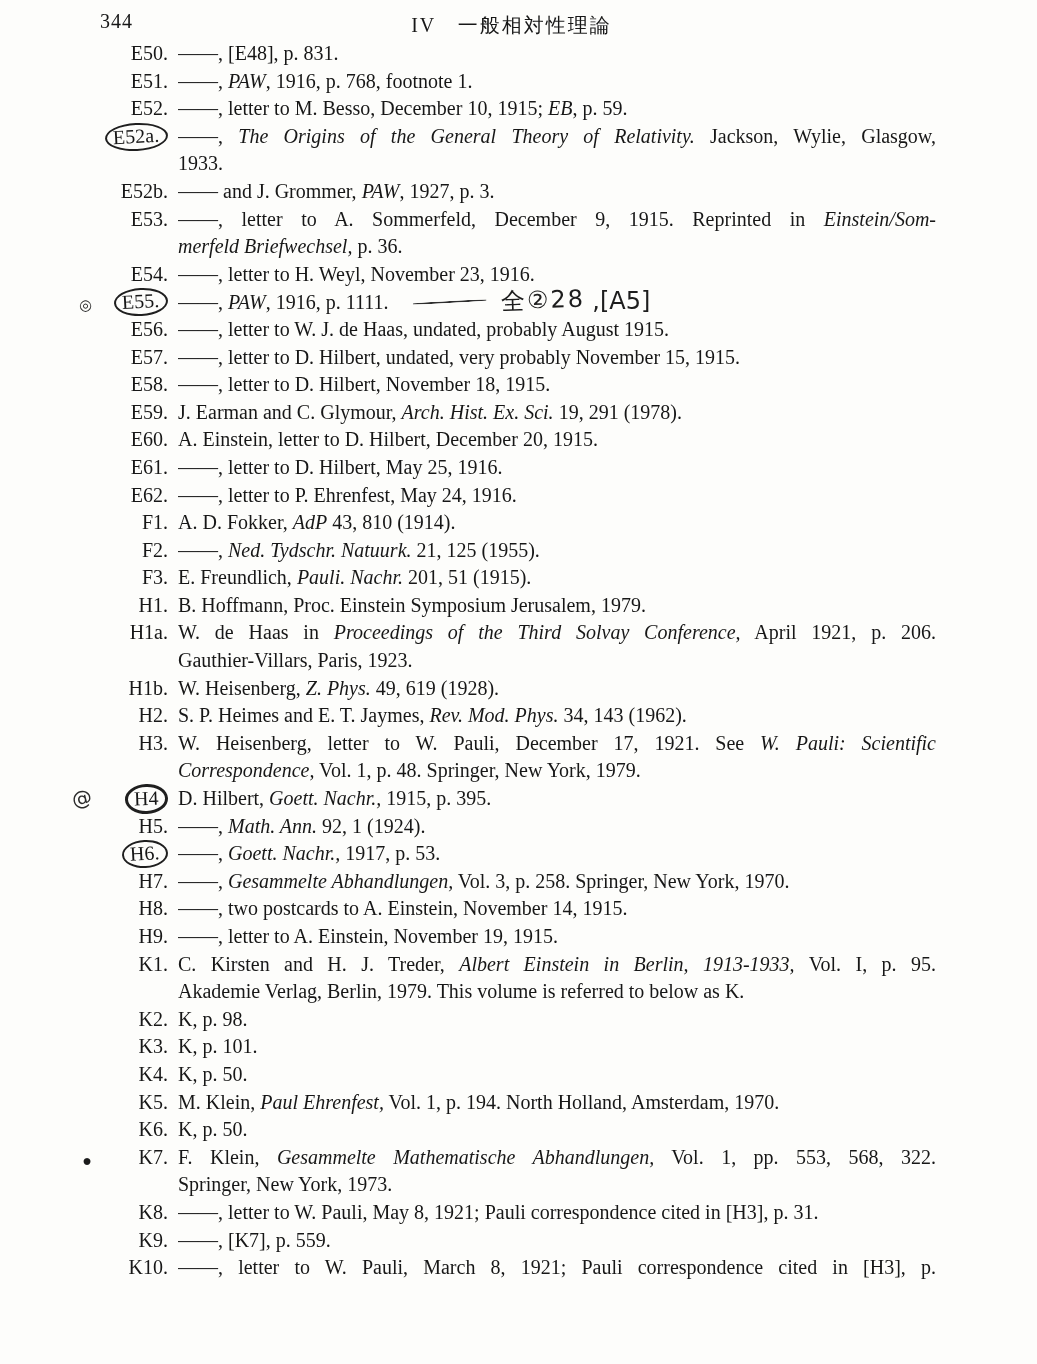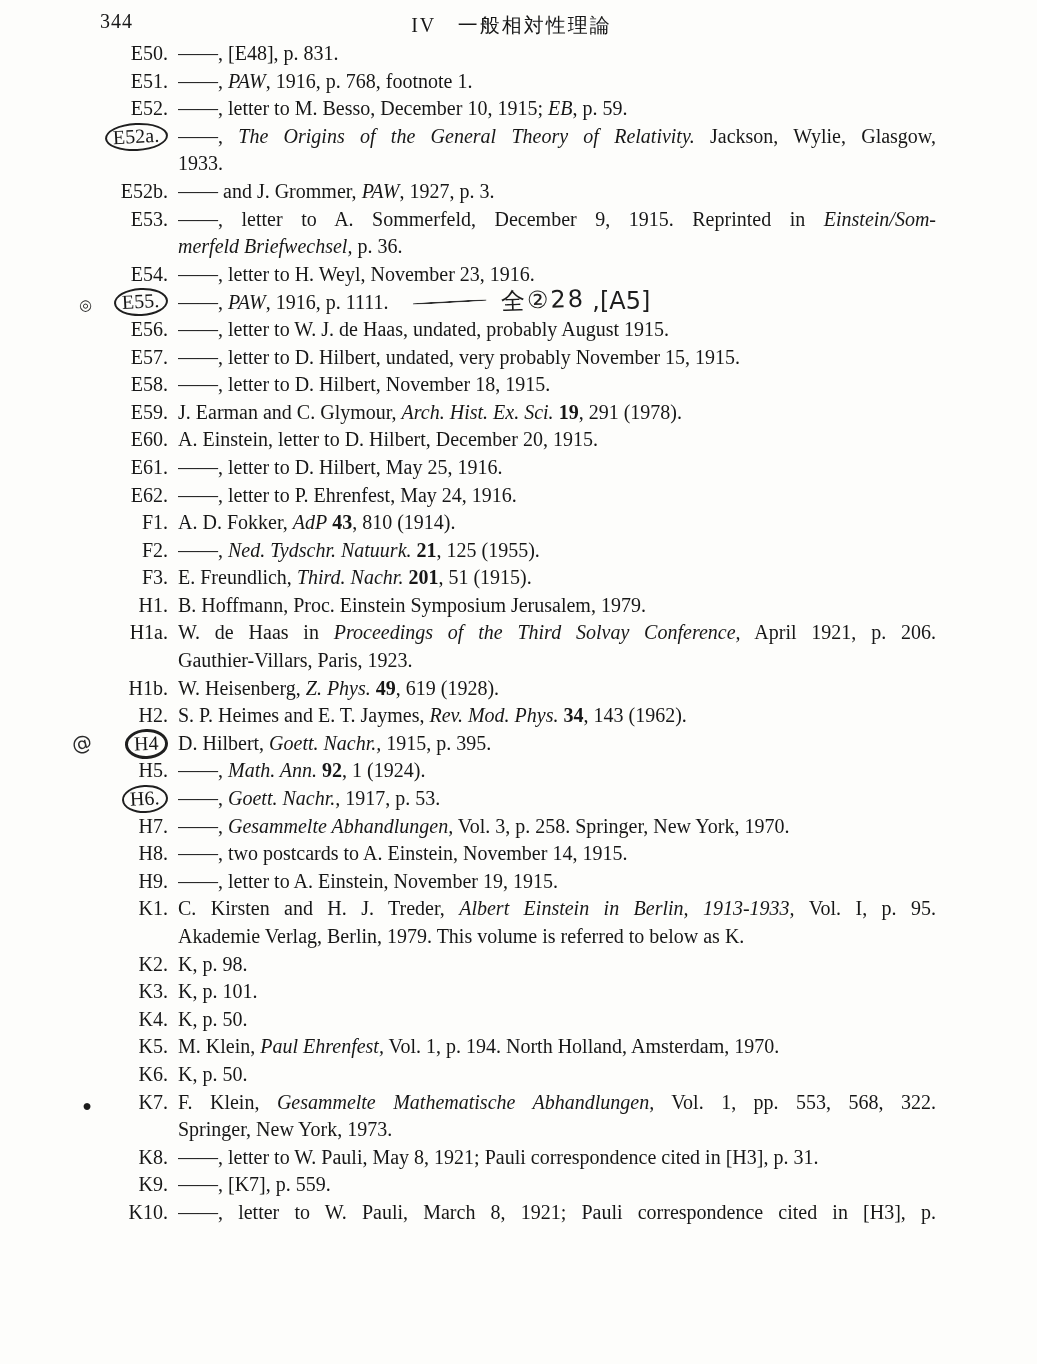--- a/index.html
+++ b/index.html
@@ -13,21 +13,21 @@
     background:#fdfdfb;color:#171717;overflow:hidden;
   }
   .hdr-num{position:absolute;left:100px;top:10px;font-size:20px;letter-spacing:1px;}
   .hdr-title{position:absolute;left:0;right:14px;top:12px;text-align:center;font-size:20px;letter-spacing:2px;}
   .refs{position:absolute;left:178px;top:40px;width:758px;font-size:20px;line-height:27.6px;}
   .entry{position:relative;}
   .line{height:27.6px;overflow:hidden;}
   .line.just{text-align:justify;text-align-last:justify;}
   .label{position:absolute;right:calc(100% + 10px);top:0;white-space:nowrap;text-align:right;}
   .it{font-style:italic;}
-  .bd{font-weight:bold;}
+  .bd{font-weight:normal;}
   .circle{
     display:inline-block;border:2px solid #1f1f1f;border-radius:50%;
     padding:0 7px 2px 6px;margin-top:-2px;transform:rotate(-3deg);line-height:22px;
   }
   .circle.bold{border-width:3px;transform:rotate(-2deg);}
   .margin-mark{position:absolute;top:2px;right:calc(100% + 86px);color:#2b2b2b;}
   .margin-mark.m-circ{font-size:15px;top:4px;}
   .margin-mark.m-at{font-size:20px;top:0;transform:rotate(-14deg);font-family:"DejaVu Sans",sans-serif;}
   .margin-mark.m-dot{font-size:16px;color:#1b1b1b;top:3px;}
   .hw{
@@ -113,38 +113,43 @@
       <div class="entry">
         <span class="label">F1.</span>
         <div class="line"><span>A. D. Fokker, </span><span class="it">AdP</span><span> </span><span class="bd">43</span><span>, 810 (1914).</span></div>
       </div>
       <div class="entry">
         <span class="label">F2.</span>
         <div class="line"><span>——, </span><span class="it">Ned. Tydschr. Natuurk.</span><span> </span><span class="bd">21</span><span>, 125 (1955).</span></div>
       </div>
       <div class="entry">
         <span class="label">F3.</span>
-        <div class="line"><span>E. Freundlich, </span><span class="it">Third. Nachr.</span><span> </span><span class="bd">201</span><span>, 51 (1915).</span></div>
+        <div class="line"><span>E. Freundlich, </span><span class="it">Pauli. Nachr.</span><span> </span><span class="bd">201</span><span>, 51 (1915).</span></div>
       </div>
       <div class="entry">
         <span class="label">H1.</span>
         <div class="line"><span>B. Hoffmann, Proc. Einstein Symposium Jerusalem, 1979.</span></div>
       </div>
       <div class="entry">
         <span class="label">H1a.</span>
         <div class="line just"><span>W. de Haas in </span><span class="it">Proceedings of the Third Solvay Conference,</span><span> April 1921, p. 206.</span></div>
         <div class="line"><span>Gauthier-Villars, Paris, 1923.</span></div>
       </div>
       <div class="entry">
         <span class="label">H1b.</span>
         <div class="line"><span>W. Heisenberg, </span><span class="it">Z. Phys.</span><span> </span><span class="bd">49</span><span>, 619 (1928).</span></div>
       </div>
       <div class="entry">
         <span class="label">H2.</span>
         <div class="line"><span>S. P. Heimes and E. T. Jaymes, </span><span class="it">Rev. Mod. Phys.</span><span> </span><span class="bd">34</span><span>, 143 (1962).</span></div>
+      </div>
+      <div class="entry">
+        <span class="label">H3.</span>
+        <div class="line just"><span>W. Heisenberg, letter to W. Pauli, December 17, 1921. See </span><span class="it">W. Pauli: Scientific</span></div>
+        <div class="line"><span class="it">Correspondence,</span><span> Vol. 1, p. 48. Springer, New York, 1979.</span></div>
       </div>
       <div class="entry">
         <span class="margin-mark m-at">@</span>
         <span class="label"><span class="circle bold">H4</span></span>
         <div class="line"><span>D. Hilbert, </span><span class="it">Goett. Nachr.,</span><span> 1915, p. 395.</span></div>
       </div>
       <div class="entry">
         <span class="label">H5.</span>
         <div class="line"><span>——, </span><span class="it">Math. Ann.</span><span> </span><span class="bd">92</span><span>, 1 (1924).</span></div>
       </div>

